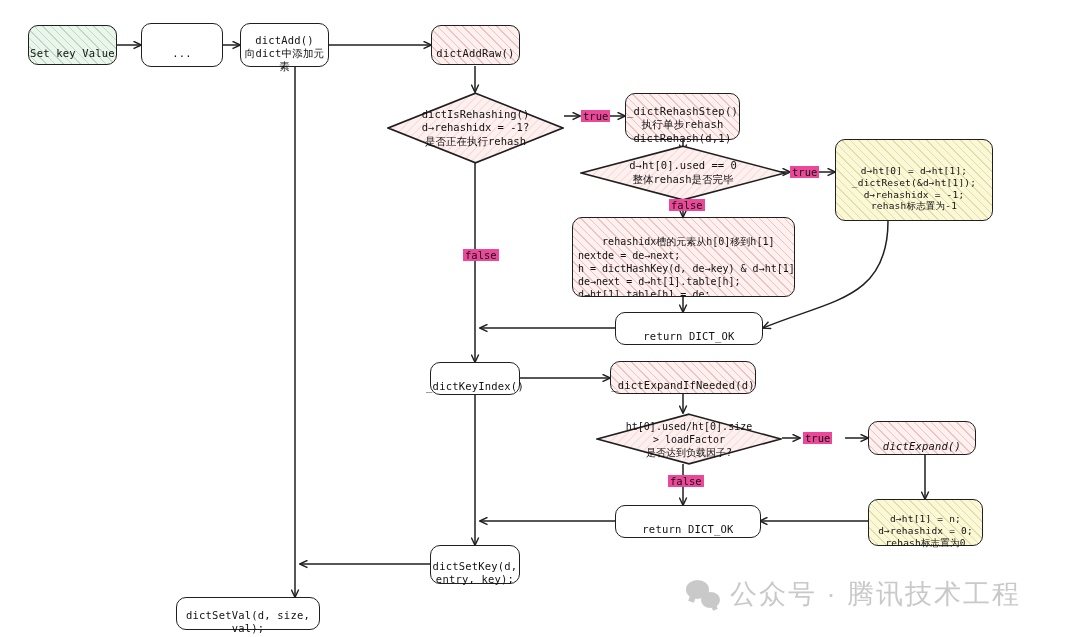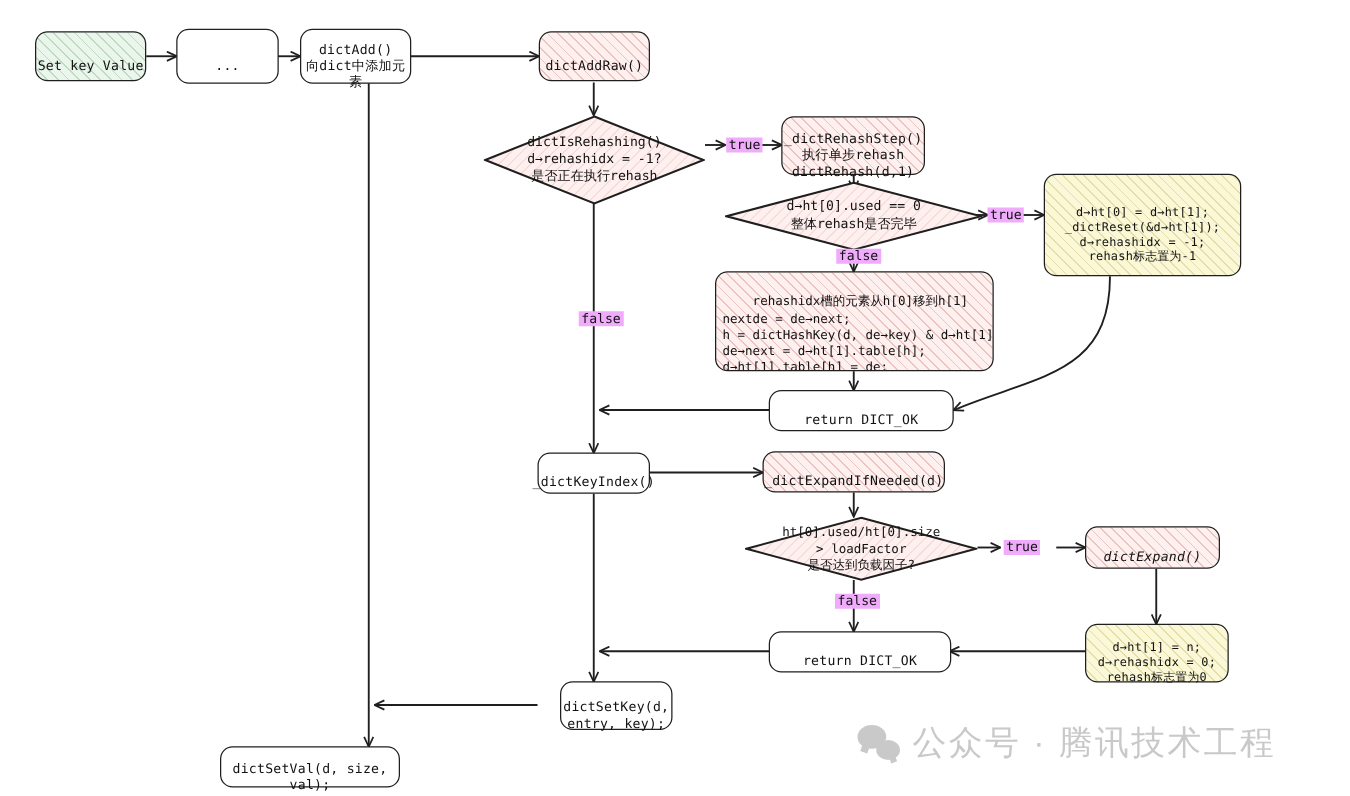--- a/index.html
+++ b/index.html
@@ -30,21 +30,21 @@
      display:flex;align-items:center;justify-content:center;text-align:center;
      font-size:10.5px;line-height:1.3;color:#111;}
   .diamond .dtext span{white-space:pre-line;}
 
   .codebox{position:absolute;box-sizing:border-box;border:1.6px solid #1f1f1f;
      border-radius:10px;padding:4px 5px;font-size:10px;line-height:1.33;
      color:#111;text-align:left;white-space:pre;overflow:hidden;}
 
   .elabel{position:absolute;font-size:10.5px;color:#111;
      font-family:"DejaVu Sans Mono","Liberation Mono",monospace;
-     background:#f0abfc;padding:0 2px;}
+     background:#ec4899;padding:0 2px;}
 
   .watermark{position:absolute;display:flex;align-items:center;gap:10px;
      color:#c9c9c9;font-family:Liberation Sans, sans-serif;font-size:27px;
      letter-spacing:2px;}
   .wm-icon{width:34px;height:28px;position:relative;}
   .wm-icon .b1{position:absolute;left:0;top:0;width:23px;height:19px;
      border-radius:50%;background:#c9c9c9;}
   .wm-icon .b1:after{content:"";position:absolute;left:3px;bottom:-3px;
      width:6px;height:6px;background:#c9c9c9;transform:rotate(20deg);}
   .wm-icon .b2{position:absolute;right:0;bottom:0;width:19px;height:16px;
@@ -224,21 +224,21 @@
   <div class="node fill-yellow" style="left:868px;top:499px;width:115px;height:47px;font-size:9.5px;">
     <span>d→ht[1] = n;
 d→rehashidx = 0;
 rehash标志置为0</span>
   </div>
 
   <div class="node fill-white" style="left:615px;top:505px;width:146px;height:33px;">
     <span>return DICT_OK</span>
   </div>
 
-  <div class="node fill-white" style="left:448px;top:545px;width:90px;height:39px;">
+  <div class="node fill-white" style="left:430px;top:545px;width:90px;height:39px;">
     <span>dictSetKey(d,
 entry, key);</span>
   </div>
 
   <div class="node fill-white" style="left:176px;top:597px;width:144px;height:33px;">
     <span>dictSetVal(d, size, val);</span>
   </div>
 
   <div class="elabel" style="left:581px;top:110px;">
     <span>true</span>

